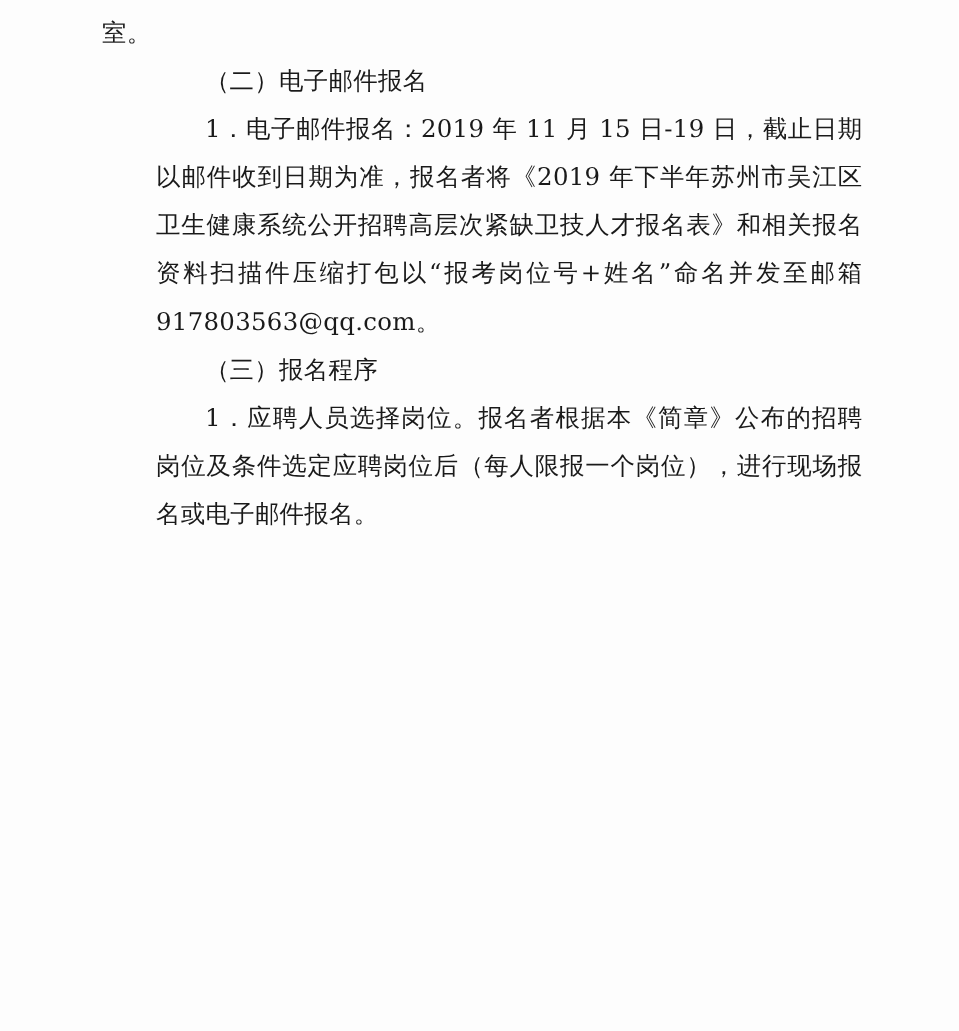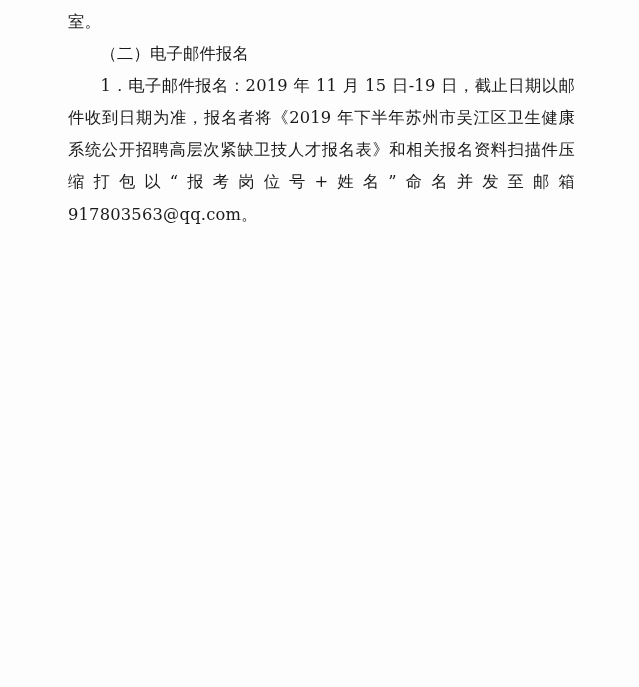--- a/index.html
+++ b/index.html
@@ -28,32 +28,35 @@
     text-align: justify;
     text-justify: inter-ideograph;
   }
   p.para {
     margin: 0;
     padding: 0;
     text-indent: 0;
   }
   p.indent2 {
     text-indent: 2em;
+    margin-left: 36px;
   }
 </style>
 </head>
 <body>
 
 <div class="page">
   <div class="doc-body">
 
     <p class="para">室。</p>
 
     <p class="para indent2">（二）电子邮件报名</p>
 
     <p class="para indent2">1．电子邮件报名：2019 年 11 月 15 日-19 日，截止日期以邮件收到日期为准，报名者将《2019 年下半年苏州市吴江区卫生健康系统公开招聘高层次紧缺卫技人才报名表》和相关报名资料扫描件压缩打包以“报考岗位号+姓名”命名并发至邮箱 917803563@qq.com。</p>
 
+    <p class="para indent2">（三）报名程序</p>
 
+    <p class="para indent2">1．应聘人员选择岗位。报名者根据本《简章》公布的招聘岗位及条件选定应聘岗位后（每人限报一个岗位），进行现场报名或电子邮件报名。</p>
 
 
 
   </div>
 </div>
 
 </body></html>

